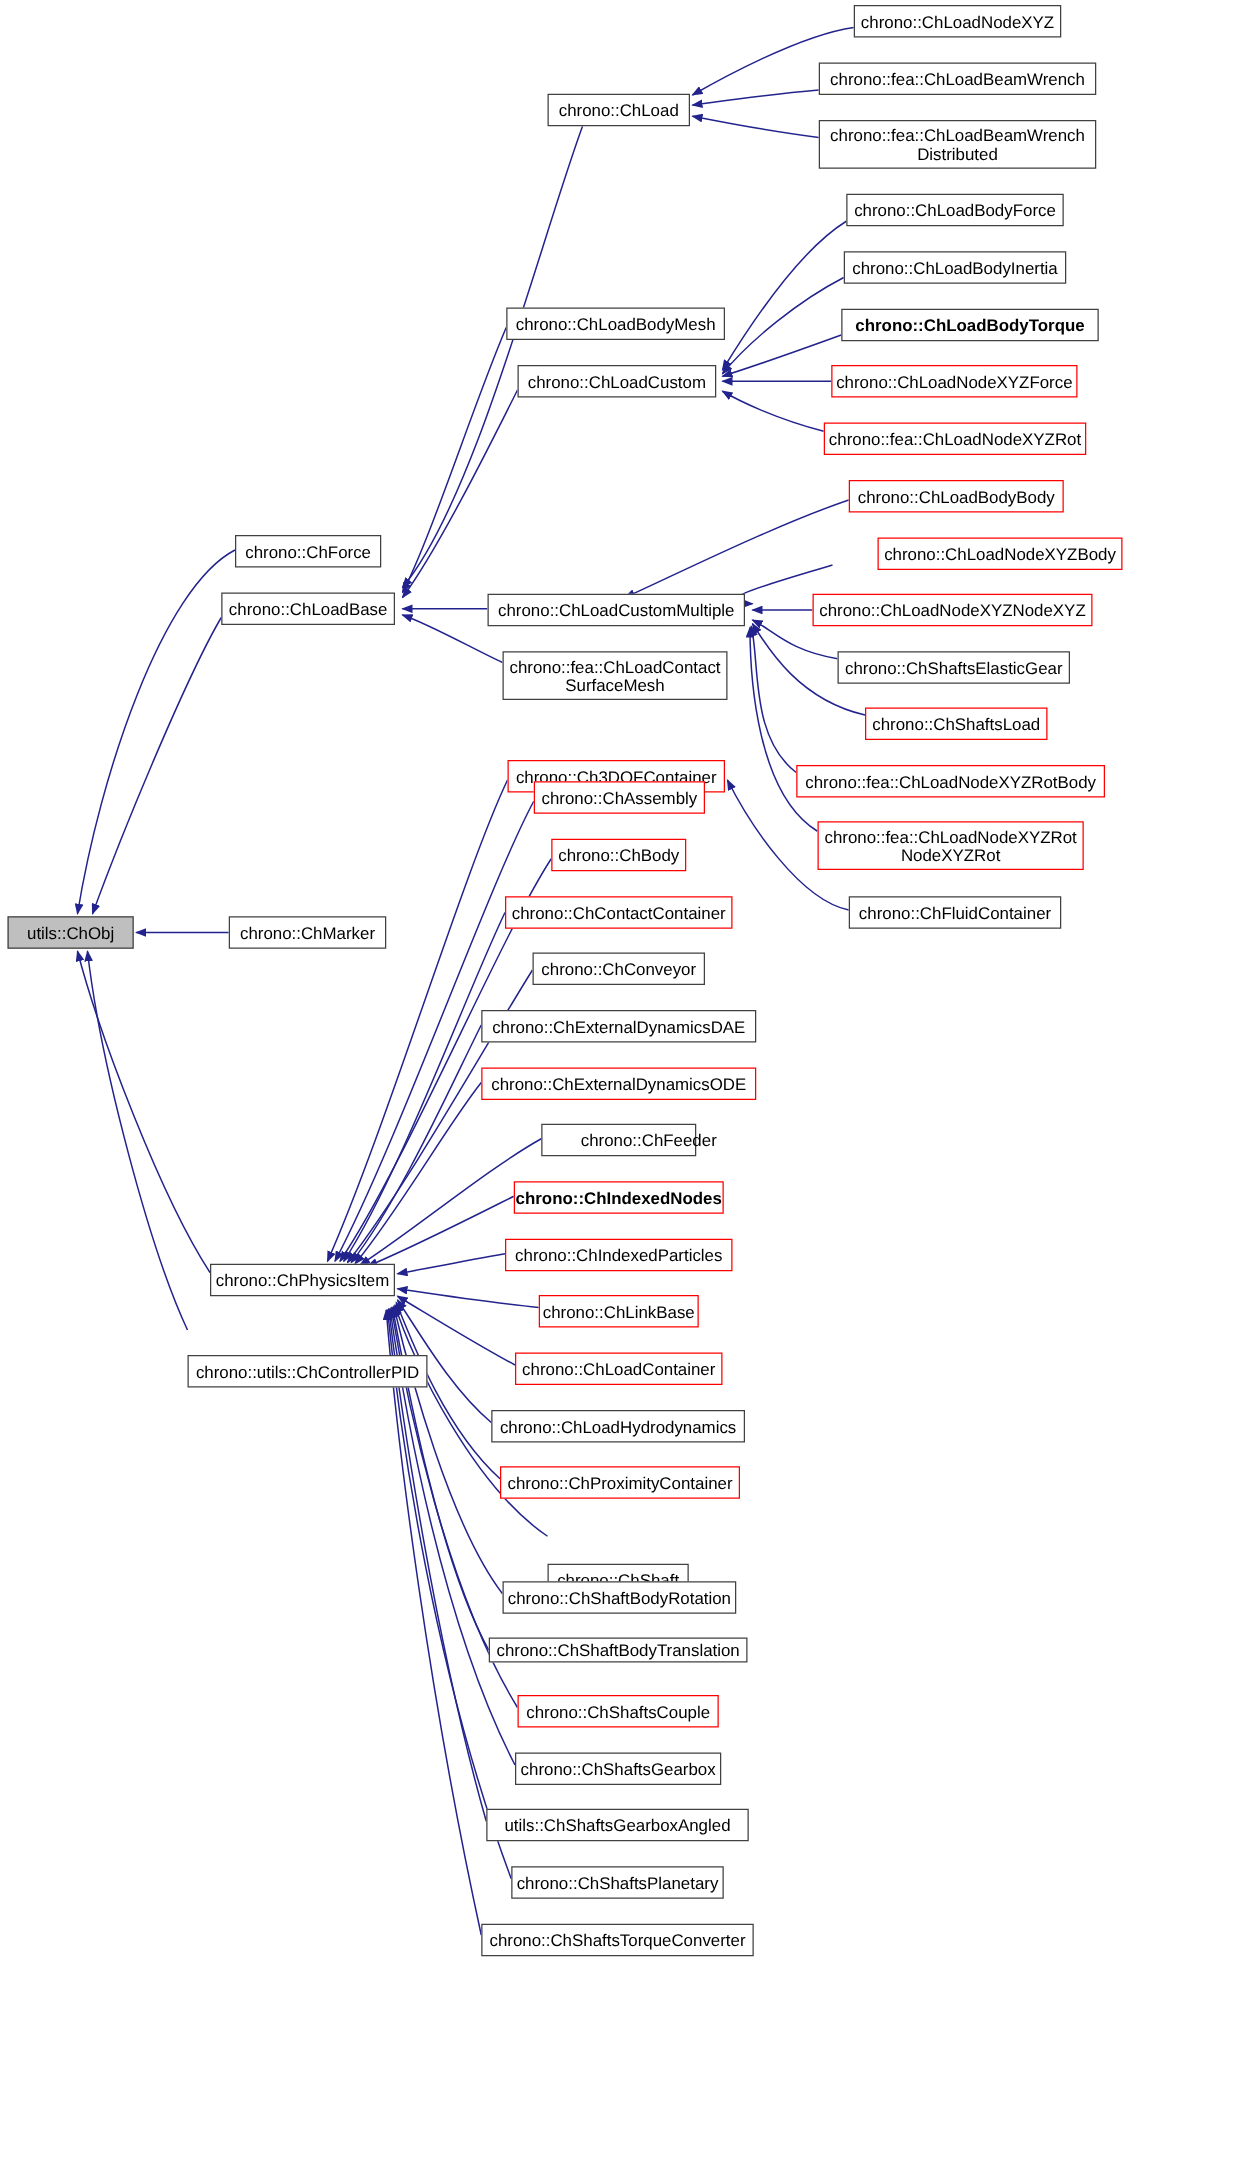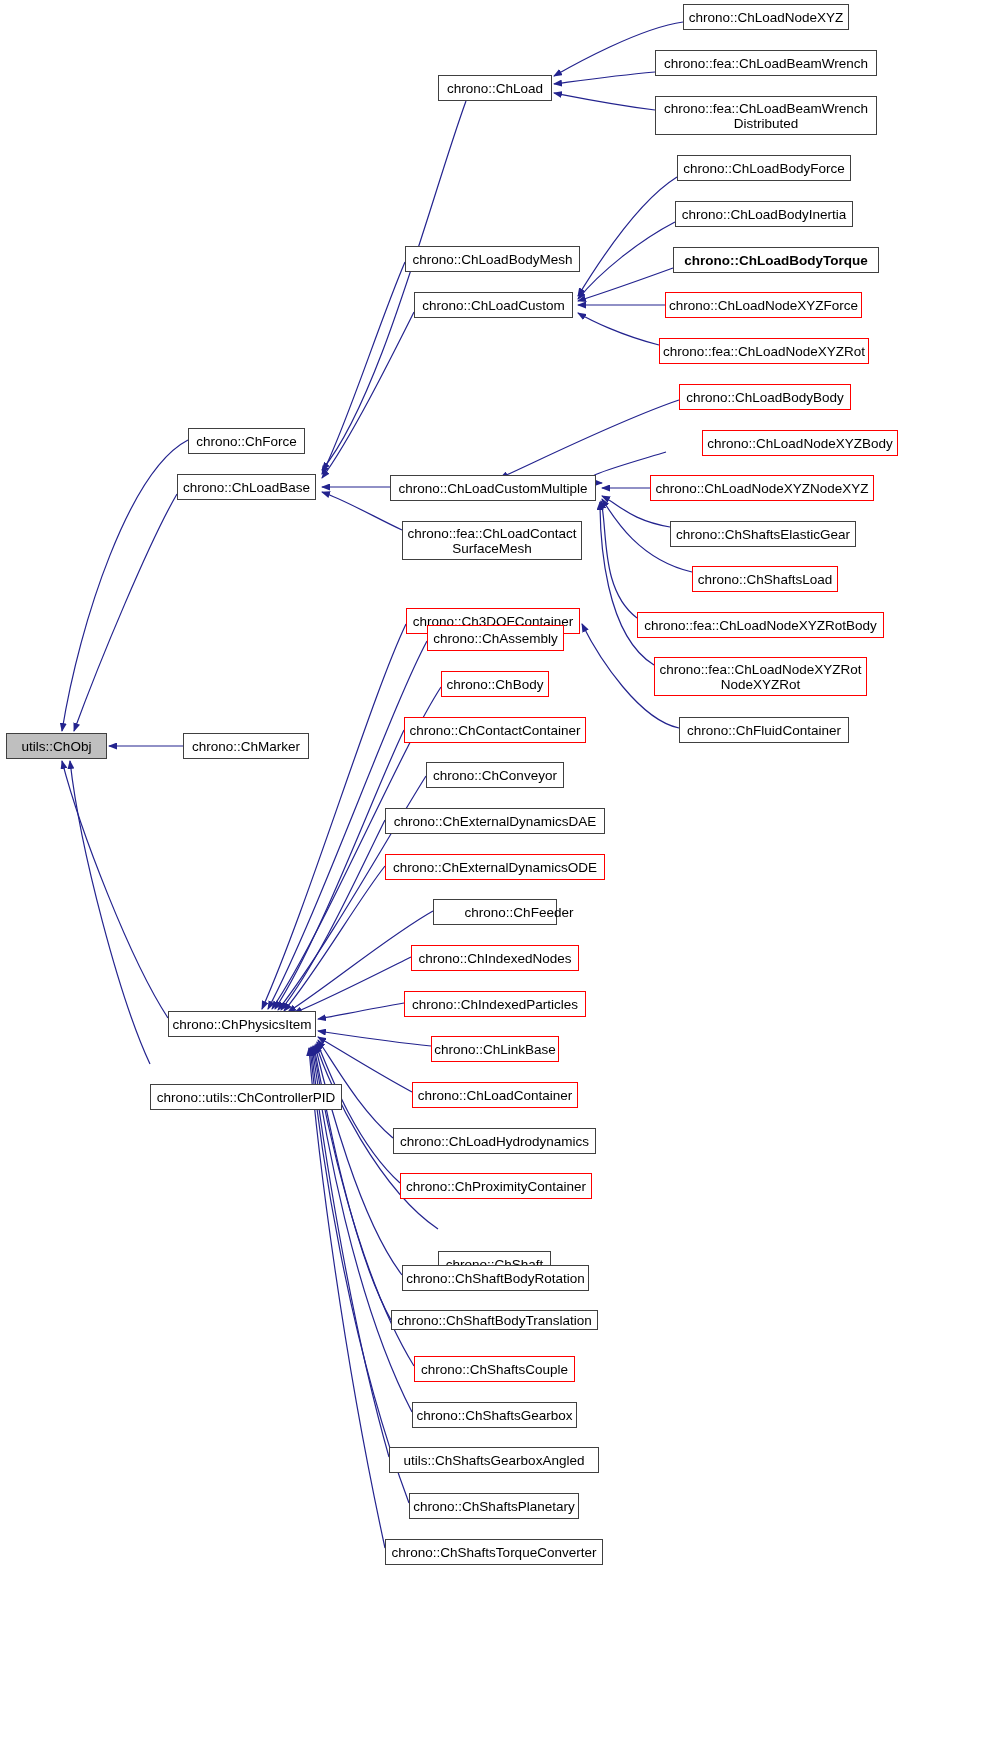--- a/index.html
+++ b/index.html
@@ -138,21 +138,21 @@
       <div class="node current" style="left: 6px; top: 733px; width: 101px; height: 26px;">utils::ChObj</div>
       <div class="node" style="left: 183px; top: 733px; width: 126px; height: 26px;">chrono::ChMarker</div>
       <div class="node red" style="left: 406px; top: 608px; width: 174px; height: 26px;">chrono::Ch3DOFContainer</div>
       <div class="node red" style="left: 427px; top: 625px; width: 137px; height: 26px;">chrono::ChAssembly</div>
       <div class="node red" style="left: 441px; top: 671px; width: 108px; height: 26px;">chrono::ChBody</div>
       <div class="node red" style="left: 404px; top: 717px; width: 182px; height: 26px;">chrono::ChContactContainer</div>
       <div class="node" style="left: 426px; top: 762px; width: 138px; height: 26px;">chrono::ChConveyor</div>
       <div class="node" style="left: 385px; top: 808px; width: 220px; height: 26px;">chrono::ChExternalDynamicsDAE</div>
       <div class="node red" style="left: 385px; top: 854px; width: 220px; height: 26px;">chrono::ChExternalDynamicsODE</div>
       <div class="node" style="left: 433px; top: 899px; width: 124px; height: 26px; padding-left: 48px;">chrono::ChFeeder</div>
-      <div class="node red" style="left: 411px; top: 945px; width: 168px; height: 26px;">chrono::ChIndexedNodes</div>
+      <div class="node red" style="left: 411px; top: 945px; width: 168px; height: 26px; font-weight: bold;">chrono::ChIndexedNodes</div>
       <div class="node red" style="left: 404px; top: 991px; width: 182px; height: 26px;">chrono::ChIndexedParticles</div>
       <div class="node red" style="left: 431px; top: 1036px; width: 128px; height: 26px;">chrono::ChLinkBase</div>
       <div class="node red" style="left: 412px; top: 1082px; width: 166px; height: 26px;">chrono::ChLoadContainer</div>
       <div class="node" style="left: 393px; top: 1128px; width: 203px; height: 26px;">chrono::ChLoadHydrodynamics</div>
       <div class="node red" style="left: 400px; top: 1173px; width: 192px; height: 26px;">chrono::ChProximityContainer</div>
       <div class="node" style="left: 438px; top: 1219px; width: 113px; height: 26px; margin-top: 32px;">chrono::ChShaft</div>
       <div class="node" style="left: 402px; top: 1265px; width: 187px; height: 26px;">chrono::ChShaftBodyRotation</div>
       <div class="node" style="left: 391px; top: 1310px; width: 207px; height: 20px;">chrono::ChShaftBodyTranslation</div>
       <div class="node red" style="left: 414px; top: 1356px; width: 161px; height: 26px;">chrono::ChShaftsCouple</div>
       <div class="node" style="left: 412px; top: 1402px; width: 165px; height: 26px;">chrono::ChShaftsGearbox</div>

